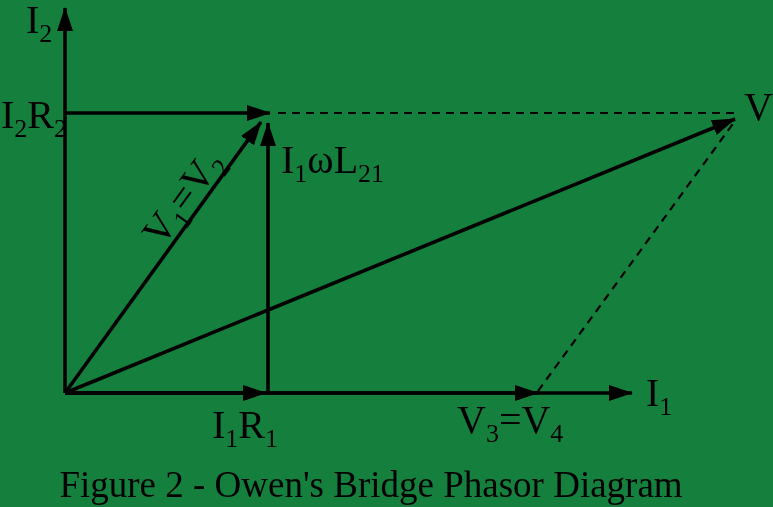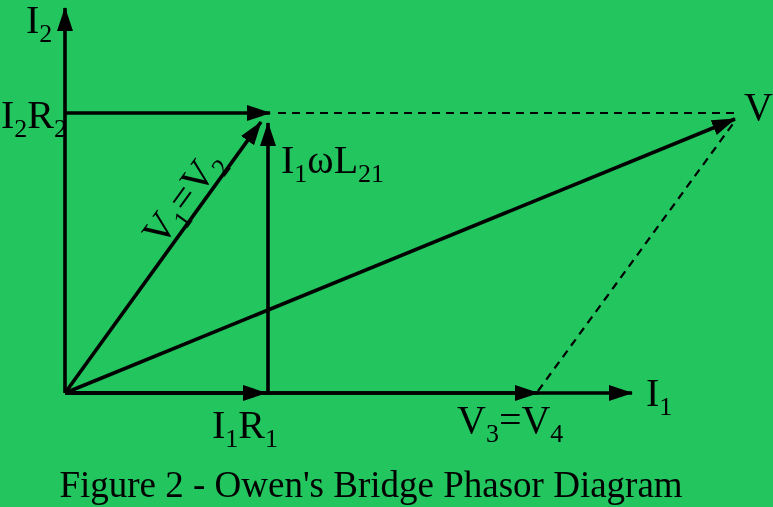--- a/index.html
+++ b/index.html
@@ -7,21 +7,21 @@
     padding: 0;
     width: 773px;
     height: 507px;
     background: #ffffff;
     overflow: hidden;
   }
   .figure-container {
     position: relative;
     width: 773px;
     height: 507px;
-    background: #22c55e;
+    background: #15803d;
   }
   svg {
     display: block;
   }
   .solid-line {
     stroke: #000000;
     stroke-width: 3.6;
     fill: none;
   }
   .dashed-line {

